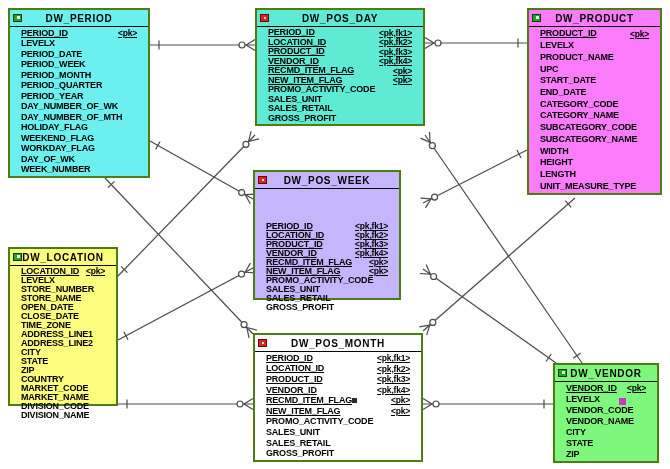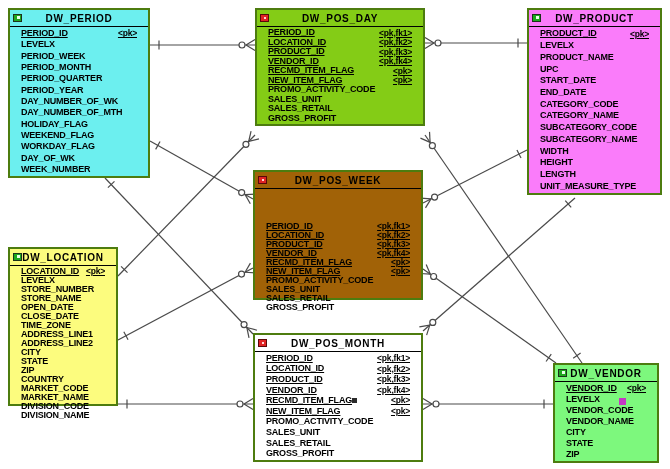--- a/index.html
+++ b/index.html
@@ -135,20 +135,24 @@
   <div class="attr-row key">
     <span class="attr-name">PERIOD_ID</span>
     <span class="attr-tag">&lt;pk&gt;</span>
   </div>
 
   <div class="attr-row">
     <span class="attr-name">LEVELX</span>
     <span class="attr-tag"></span>
   </div>
 
+  <div class="attr-row">
+    <span class="attr-name">PERIOD_DATE</span>
+    <span class="attr-tag"></span>
+  </div>
 
   <div class="attr-row">
     <span class="attr-name">PERIOD_WEEK</span>
     <span class="attr-tag"></span>
   </div>
 
   <div class="attr-row">
     <span class="attr-name">PERIOD_MONTH</span>
     <span class="attr-tag"></span>
   </div>
@@ -193,21 +197,21 @@
     <span class="attr-tag"></span>
   </div>
 
   <div class="attr-row">
     <span class="attr-name">WEEK_NUMBER</span>
     <span class="attr-tag"></span>
   </div>
 </div>
   </div>
 
-  <div class="entity" style="left: 255px; top: 8px; width: 170px; height: 118px; background: #84cc16;">
+  <div class="entity" style="left: 255px; top: 8px; width: 170px; height: 118px; background: #5eead4;">
     <div class="entity-header">
       <span class="entity-icon icon-red"></span>
       <span class="entity-title">DW_POS_DAY</span>
     </div>
     <div class="entity-rows">
   <div class="attr-row key">
     <span class="attr-name">PERIOD_ID</span>
     <span class="attr-tag">&lt;pk,fk1&gt;</span>
   </div>
 
@@ -330,21 +334,21 @@
   </div>
 
 
   <div class="attr-row">
     <span class="attr-name">UNIT_MEASURE_TYPE</span>
     <span class="attr-tag"></span>
   </div>
 </div>
   </div>
 
-  <div class="entity" style="left: 253px; top: 170px; width: 170px; height: 130px; background: #a16207; gap: 32px;">
+  <div class="entity" style="left: 253px; top: 170px; width: 148px; height: 130px; background: #c4b5fd; gap: 32px;">
     <div class="entity-header">
       <span class="entity-icon icon-red"></span>
       <span class="entity-title">DW_POS_WEEK</span>
     </div>
     <div class="entity-rows">
   <div class="attr-row key">
     <span class="attr-name">PERIOD_ID</span>
     <span class="attr-tag">&lt;pk,fk1&gt;</span>
   </div>
 

